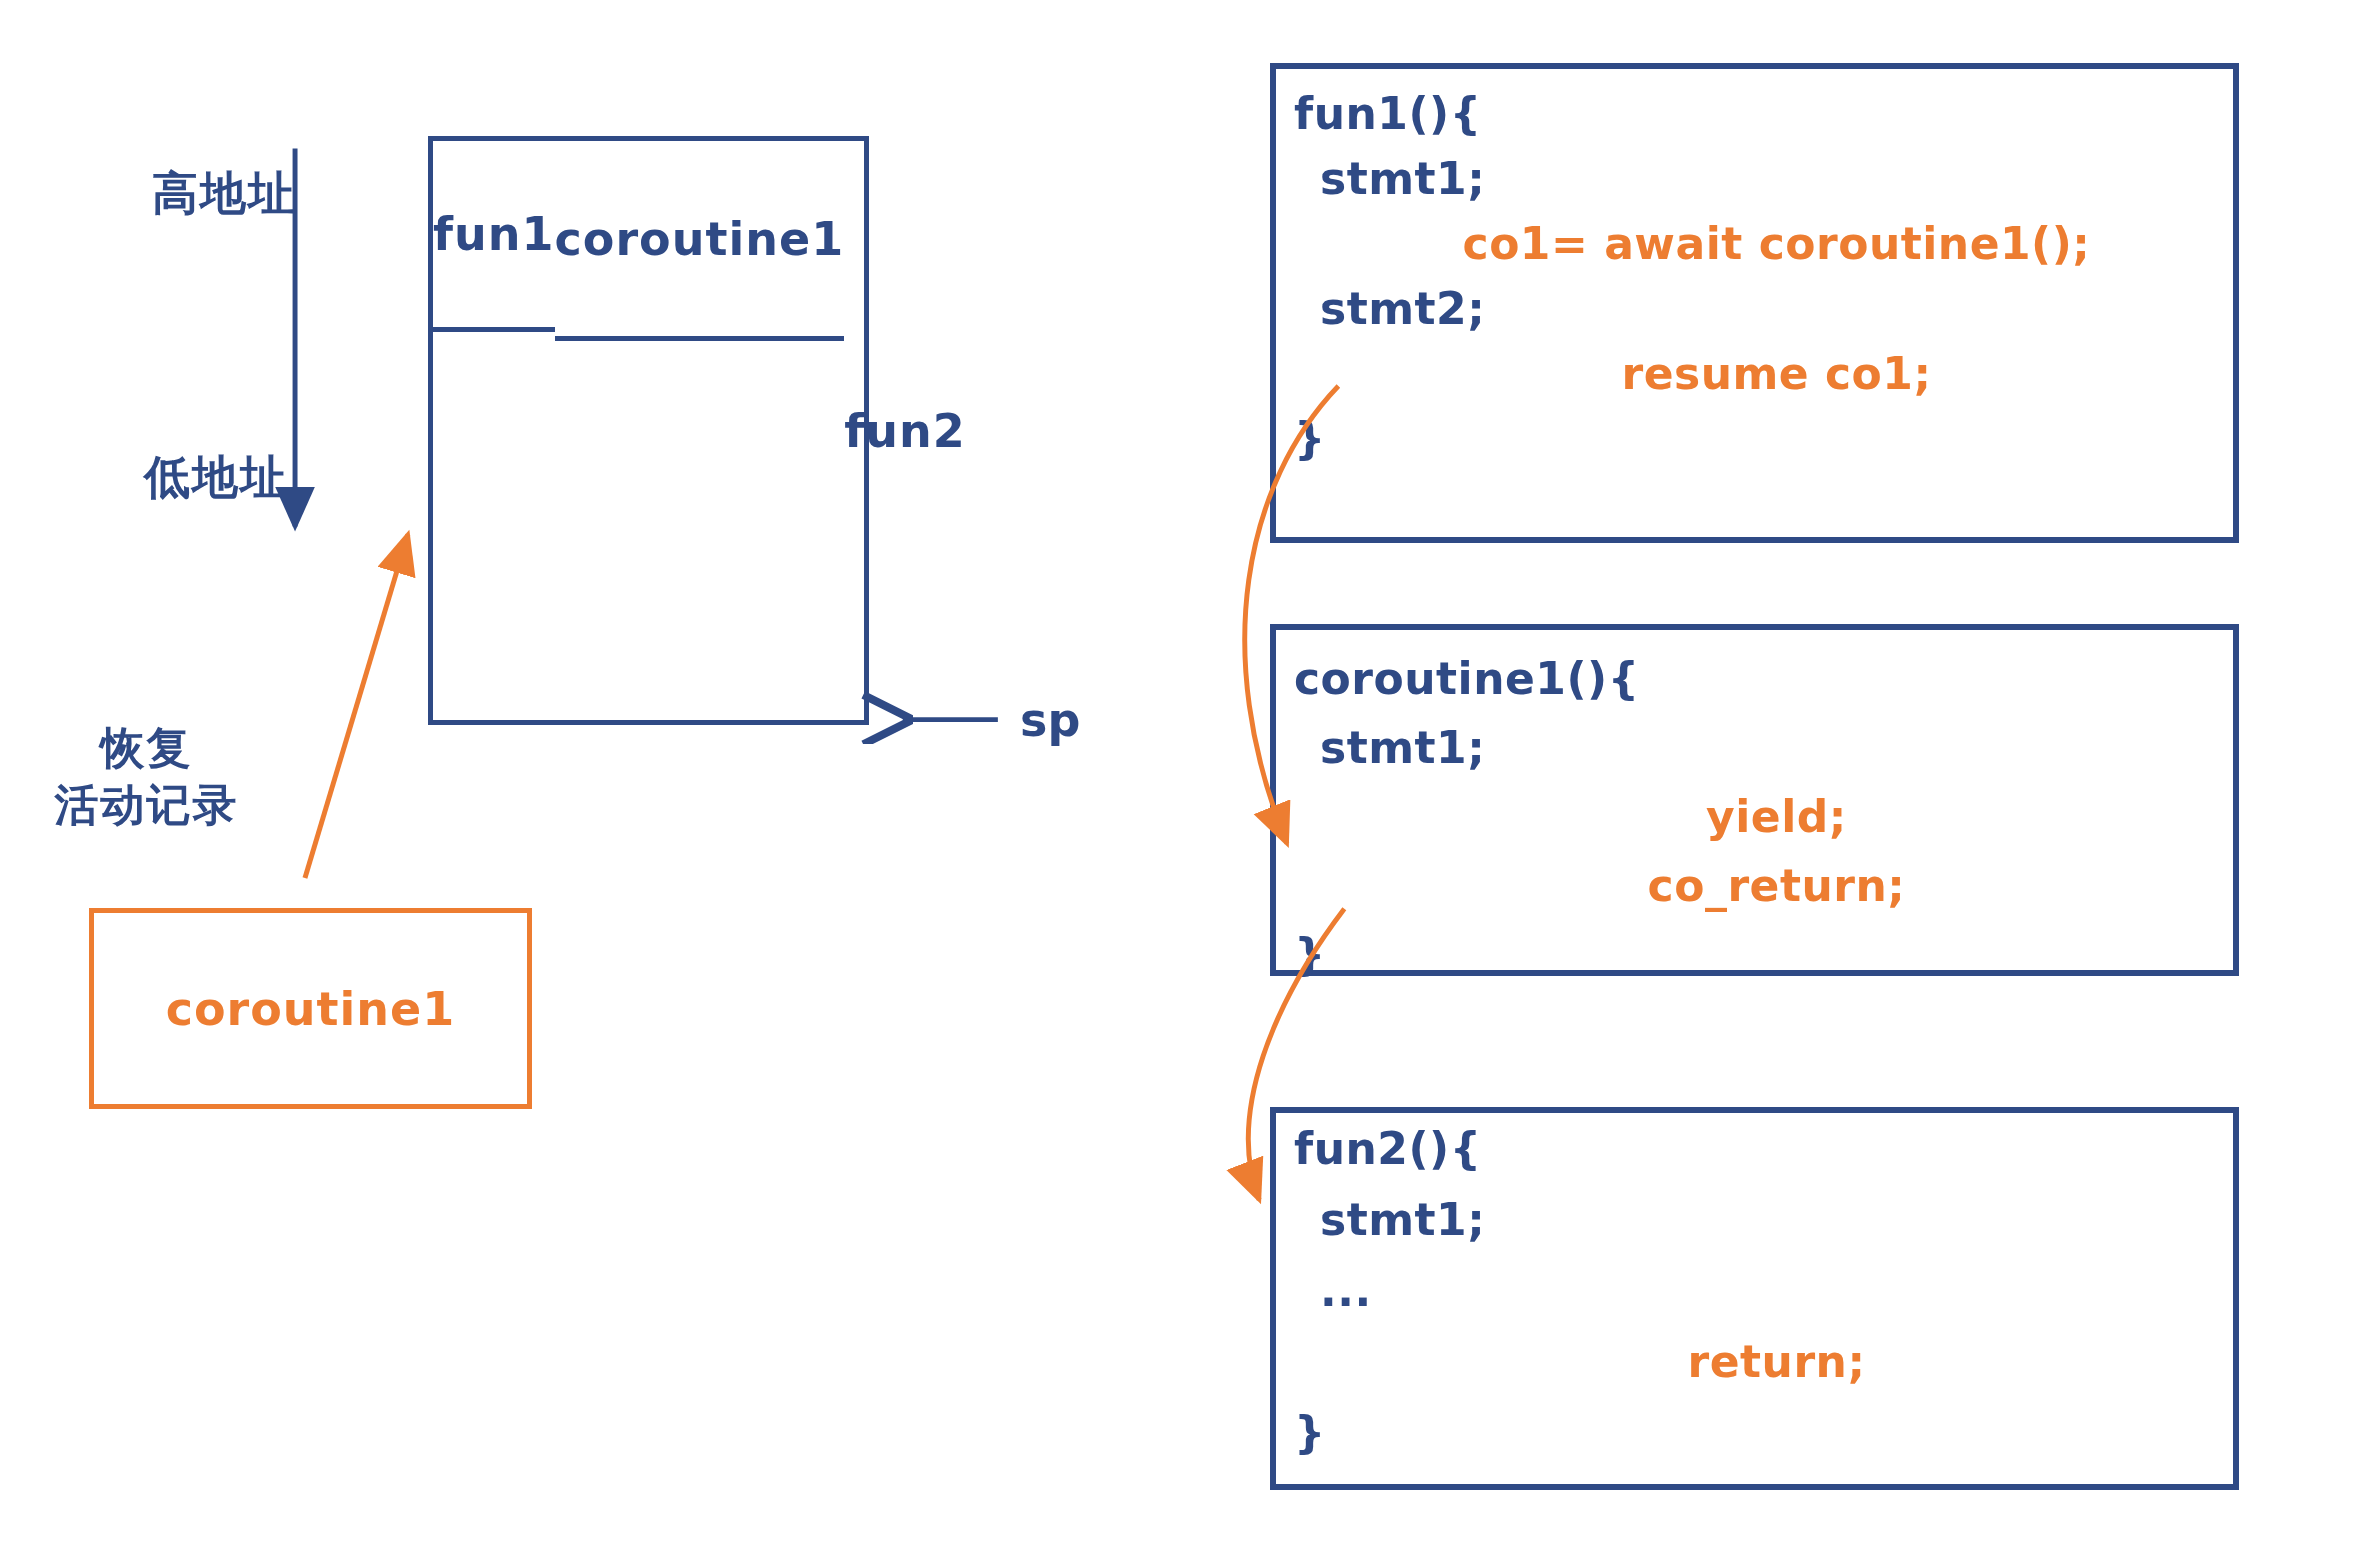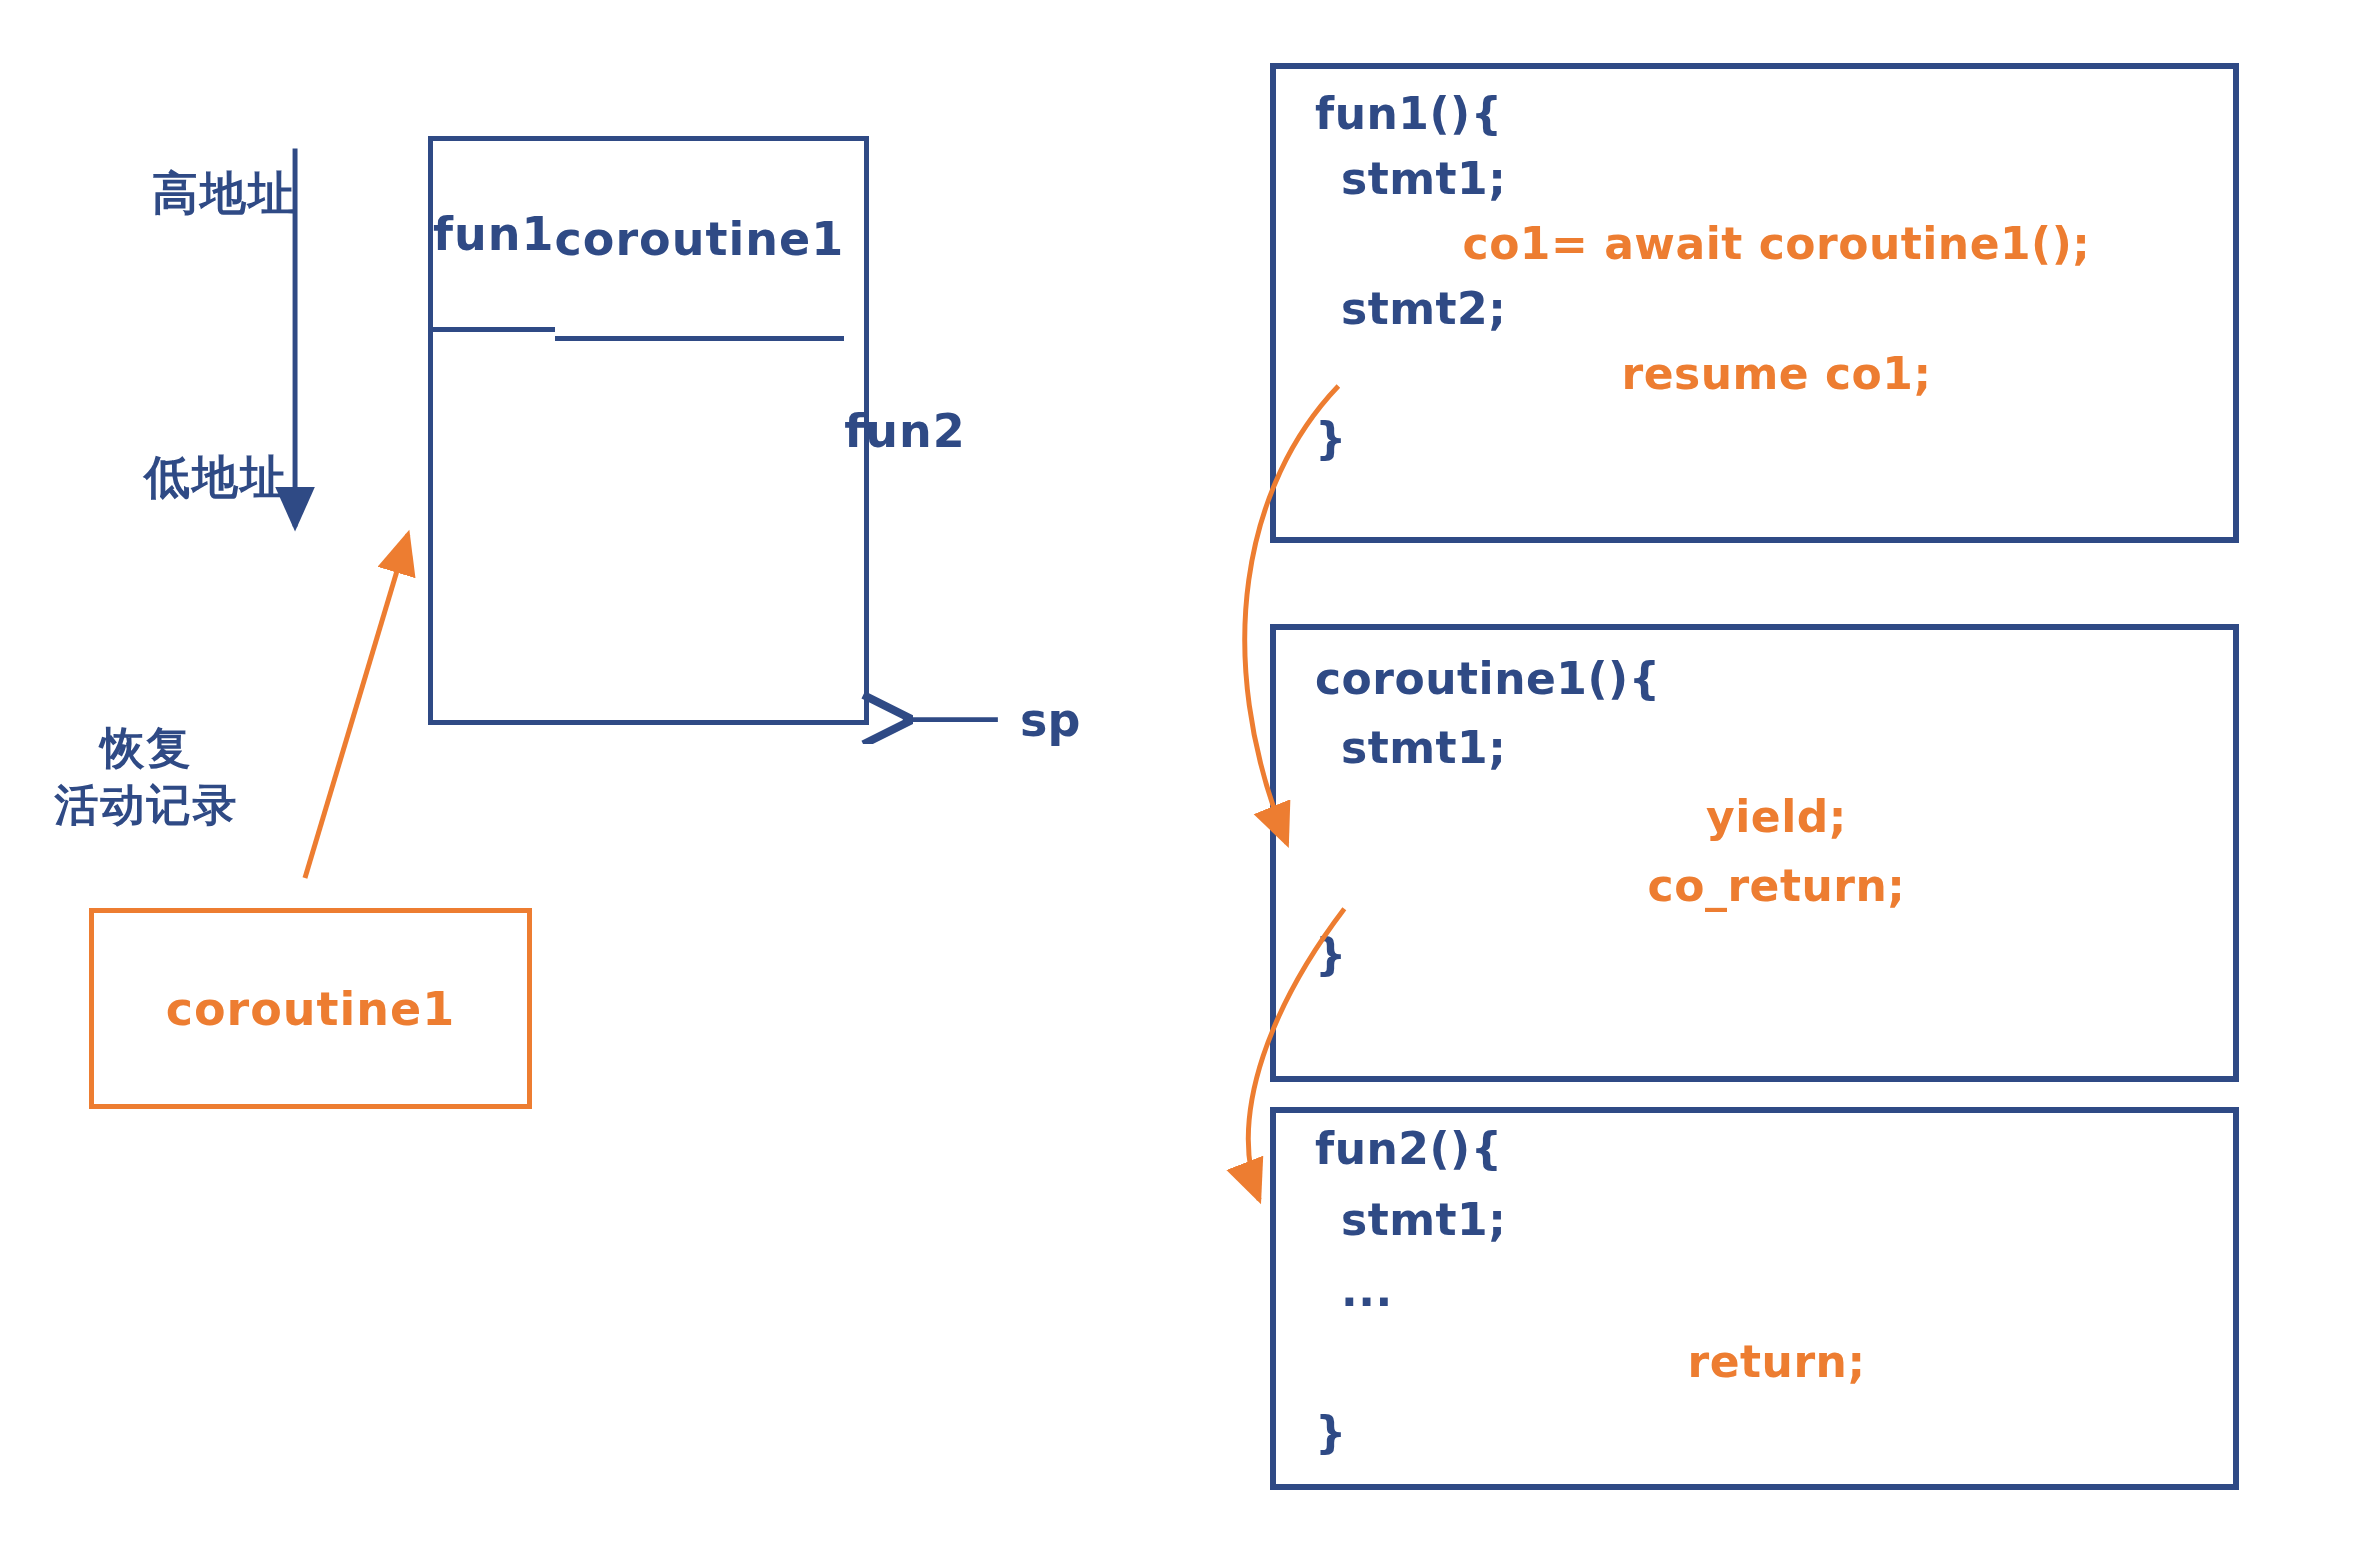--- a/index.html
+++ b/index.html
@@ -59,33 +59,33 @@
   }
 
   
   .code-box{
     width:969px;
     border:6px solid var(--blue);
     box-sizing:border-box;
     background:#fff;
   }
   #code-box-fun1{left:1270px;top:63px;height:480px;padding-top:12px;}
-  #code-box-coroutine1{left:1270px;top:624px;height:458px;padding-top:14px;}
+  #code-box-coroutine1{left:1270px;top:624px;height:352px;padding-top:14px;}
   #code-box-fun2{left:1270px;top:1107px;height:383px;}
   .code-line{
     font-size:44px;font-weight:bold;
     padding-left:18px;
     white-space:pre;
     letter-spacing:0.5px;
   }
   #code-box-fun1 .code-line{line-height:65px;}
   #code-box-coroutine1 .code-line{line-height:69px;}
   #code-box-fun2 .code-line{line-height:71px;}
   .code-line.ind{padding-left:44px;}
-  .code-line[data-color="blue"]{color:var(--blue);margin-left:21px;}
+  .code-line[data-color="blue"]{color:var(--blue);}
   .code-line[data-color="orange"]{color:var(--orange);text-align:center;}
 
   #arrow-layer{
     position:absolute;left:0;top:0;width:2361px;height:1565px;
     pointer-events:none;
   }
 </style>
 </head>
 <body>
 

